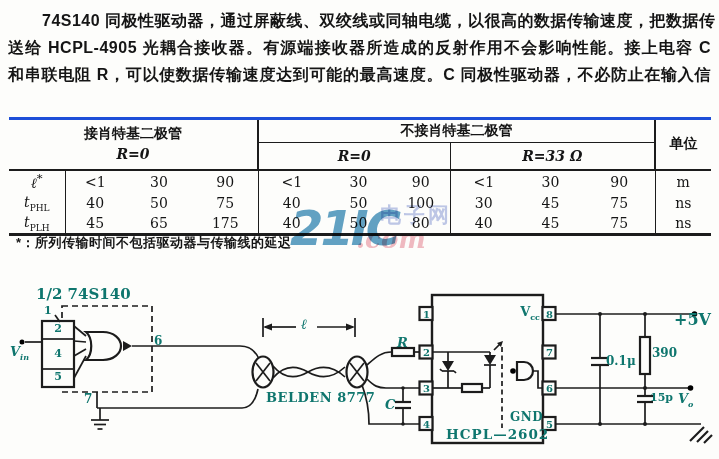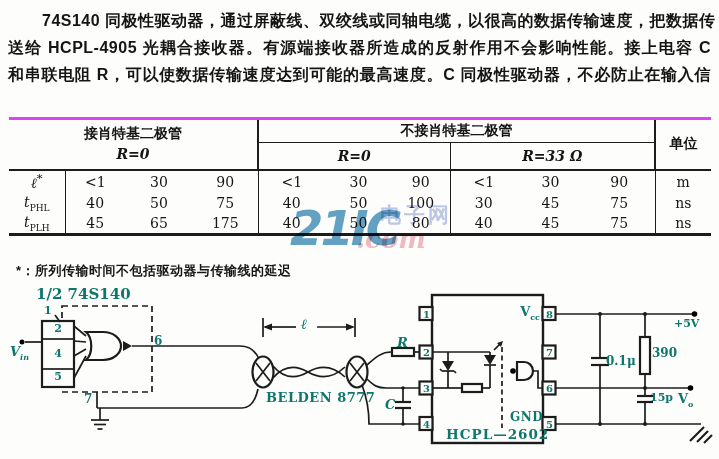--- a/index.html
+++ b/index.html
@@ -5,34 +5,34 @@
   html,body{margin:0;padding:0;background:#e8e8e8;}
   #page{position:relative;width:719px;height:459px;background:#fdfdfb;overflow:hidden;
         font-family:"Liberation Sans",sans-serif;color:#151515;}
   .abs{position:absolute;}
   .pline{left:8px;width:703px;font-size:16px;font-weight:700;line-height:26px;
          text-align:justify;text-align-last:justify;letter-spacing:.5px;white-space:nowrap;}
   .pline sub{font-size:10px;}
   
   #spec{position:absolute;left:9px;top:117px;width:702px;border-collapse:collapse;table-layout:fixed;
         font-family:"DejaVu Serif",serif;color:#151515;
-        border-top:3px solid #d946ef;border-bottom:3px solid #1c1c1c;}
+        border-top:3px solid #1d4ed8;border-bottom:3px solid #1c1c1c;}
   #spec td{padding:0;text-align:center;vertical-align:middle;font-size:14px;}
   .g1h{border-right:2px solid #1c1c1c;border-bottom:2px solid #1c1c1c;font-weight:700;font-size:14px;line-height:1.55;}
   .g2h{border-bottom:1.5px solid #1c1c1c;font-weight:700;font-size:14.5px;}
   .unith{border-left:2px solid #1c1c1c;border-bottom:2px solid #1c1c1c;font-weight:700;font-size:14.5px;}
   .g2a{border-right:1.5px solid #1c1c1c;border-bottom:2px solid #1c1c1c;font-weight:700;}
   .g2b{border-bottom:2px solid #1c1c1c;font-weight:700;}
   .rl{border-right:1.5px solid #1c1c1c;font-size:13.5px;}
   .rl sub{font-size:9px;}
   .bsep{border-right:1.5px solid #1c1c1c;}
   .unitc{font-size:12.5px;}
   .hA{height:24px;}.hB{height:27px;}
   .br1{height:23px;}.br2{height:21px;}.br3{height:21px;}
-  #footnote{left:16px;top:234px;font-size:13px;font-weight:700;letter-spacing:.5px;margin-top:28px;}
+  #footnote{left:16px;top:234px;font-size:13px;font-weight:700;letter-spacing:.5px;}
   
   .wm{position:absolute;mix-blend-mode:multiply;opacity:.62;font-weight:700;z-index:6;}
   #wm-big{left:290px;top:204px;font-size:48px;line-height:48px;letter-spacing:-3px;
           font-family:"DejaVu Sans",sans-serif;color:#0369a1;font-style:italic;}
   #wm-cn{left:368px;top:201px;font-size:21px;letter-spacing:3px;color:#98a6dc;margin-left:12px;}
   #wm-com{left:356px;top:224px;font-size:26px;font-style:italic;font-family:"DejaVu Serif",serif;color:#e8919e;}
   
   .cl{position:absolute;font-family:"DejaVu Serif",serif;font-weight:700;color:#0f766e;white-space:nowrap;}
   .cl sub{font-size:8px;}
   #svgwrap{position:absolute;left:0;top:279px;width:719px;height:180px;}
@@ -285,23 +285,23 @@
   <div class="cl" style="left:420px;top:347px;width:13px;text-align:center;font-size:10px;">2</div>
   <div class="cl" style="left:420px;top:383px;width:13px;text-align:center;font-size:10px;">3</div>
   <div class="cl" style="left:420px;top:419px;width:13px;text-align:center;font-size:10px;">4</div>
   <div class="cl" style="left:543px;top:309px;width:13px;text-align:center;font-size:10px;">8</div>
   <div class="cl" style="left:543px;top:347px;width:13px;text-align:center;font-size:10px;">7</div>
   <div class="cl" style="left:543px;top:383px;width:13px;text-align:center;font-size:10px;">6</div>
   <div class="cl" style="left:543px;top:419px;width:13px;text-align:center;font-size:10px;">5</div>
   <div class="cl" style="left:506px;top:304px;width:34px;text-align:right;font-size:13px;"><span>V</span><sub>cc</sub></div>
   <div class="cl" style="left:510px;top:410px;font-size:12px;letter-spacing:.5px;">GND</div>
   <div class="cl" style="left:446px;top:426px;font-size:13.5px;letter-spacing:1px;">HCPL—2602</div>
-  <div class="cl" style="left:674px;top:317px;font-size:11px;">+5V</div>
+  <div class="cl" style="left:674px;top:310px;font-size:16px;">+5V</div>
   <div class="cl" style="left:606px;top:354px;font-size:12px;">0.1μ</div>
   <div class="cl" style="left:652px;top:346px;font-size:12px;">390</div>
   <div class="cl" style="left:650px;top:391px;font-size:11px;text-align:center;">15p</div>
-  <div class="cl" style="left:678px;top:391px;font-size:13px;"><span>V</span><sub>o</sub></div>
+  <div class="cl" style="left:678px;top:391px;font-size:13px;font-style:italic;"><span>V</span><sub>o</sub></div>
 
   <div class="wm" id="wm-big">21IC</div>
   <div class="wm" id="wm-cn">电子网</div>
   <div class="wm" id="wm-com">.com</div>
 
 </div>
 
 </body></html>

